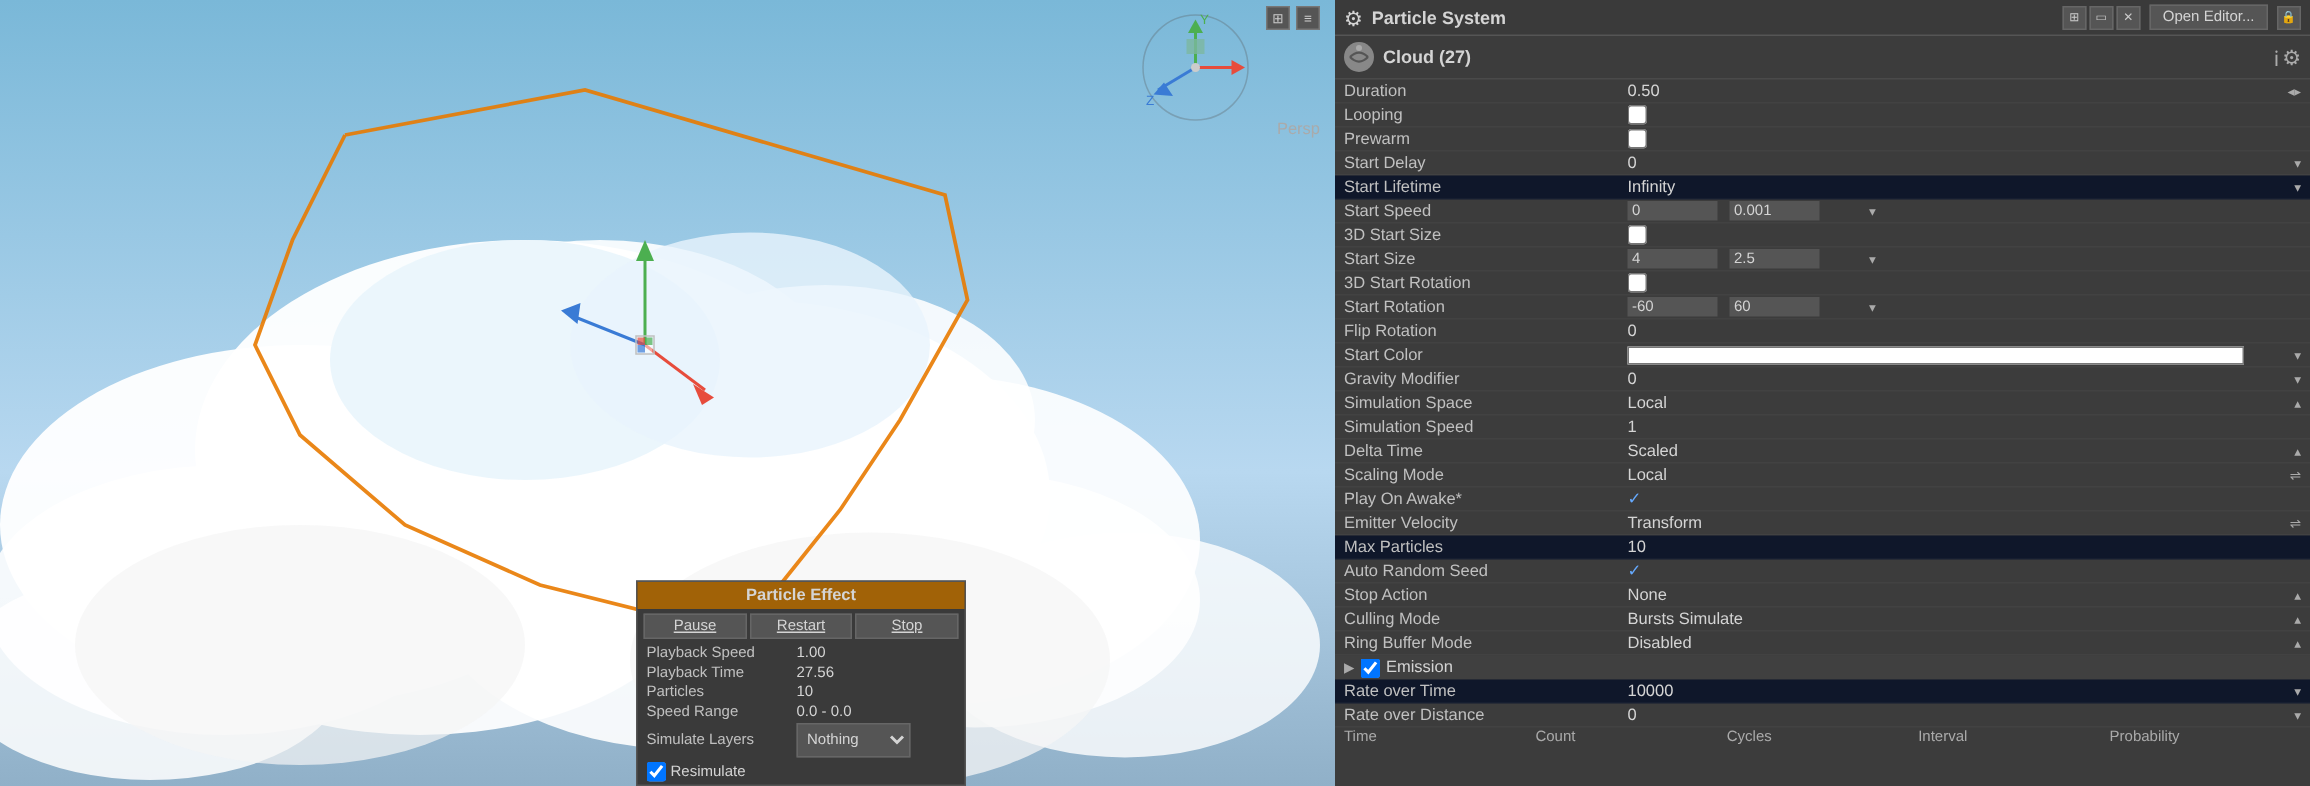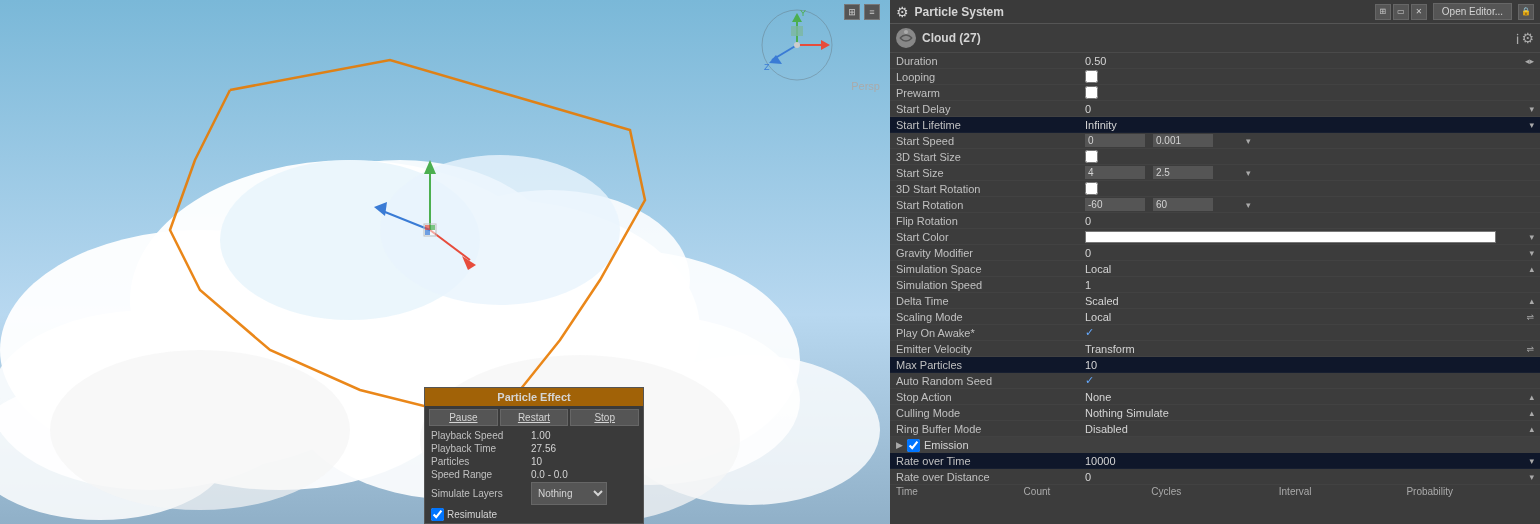--- a/index.html
+++ b/index.html
@@ -617,21 +617,21 @@
     </div>
 
     <div class="prop-row">
       <span class="prop-label">Stop Action</span>
       <span class="prop-value">None</span>
       <span class="dropdown-arrow">▴</span>
     </div>
 
     <div class="prop-row">
       <span class="prop-label">Culling Mode</span>
-      <span class="prop-value">Nothing Simulate</span>
+      <span class="prop-value">Bursts Simulate</span>
       <span class="dropdown-arrow">▴</span>
     </div>
 
     <div class="prop-row">
       <span class="prop-label">Ring Buffer Mode</span>
       <span class="prop-value">Disabled</span>
       <span class="dropdown-arrow">▴</span>
     </div>
 
     <div class="section-header">

